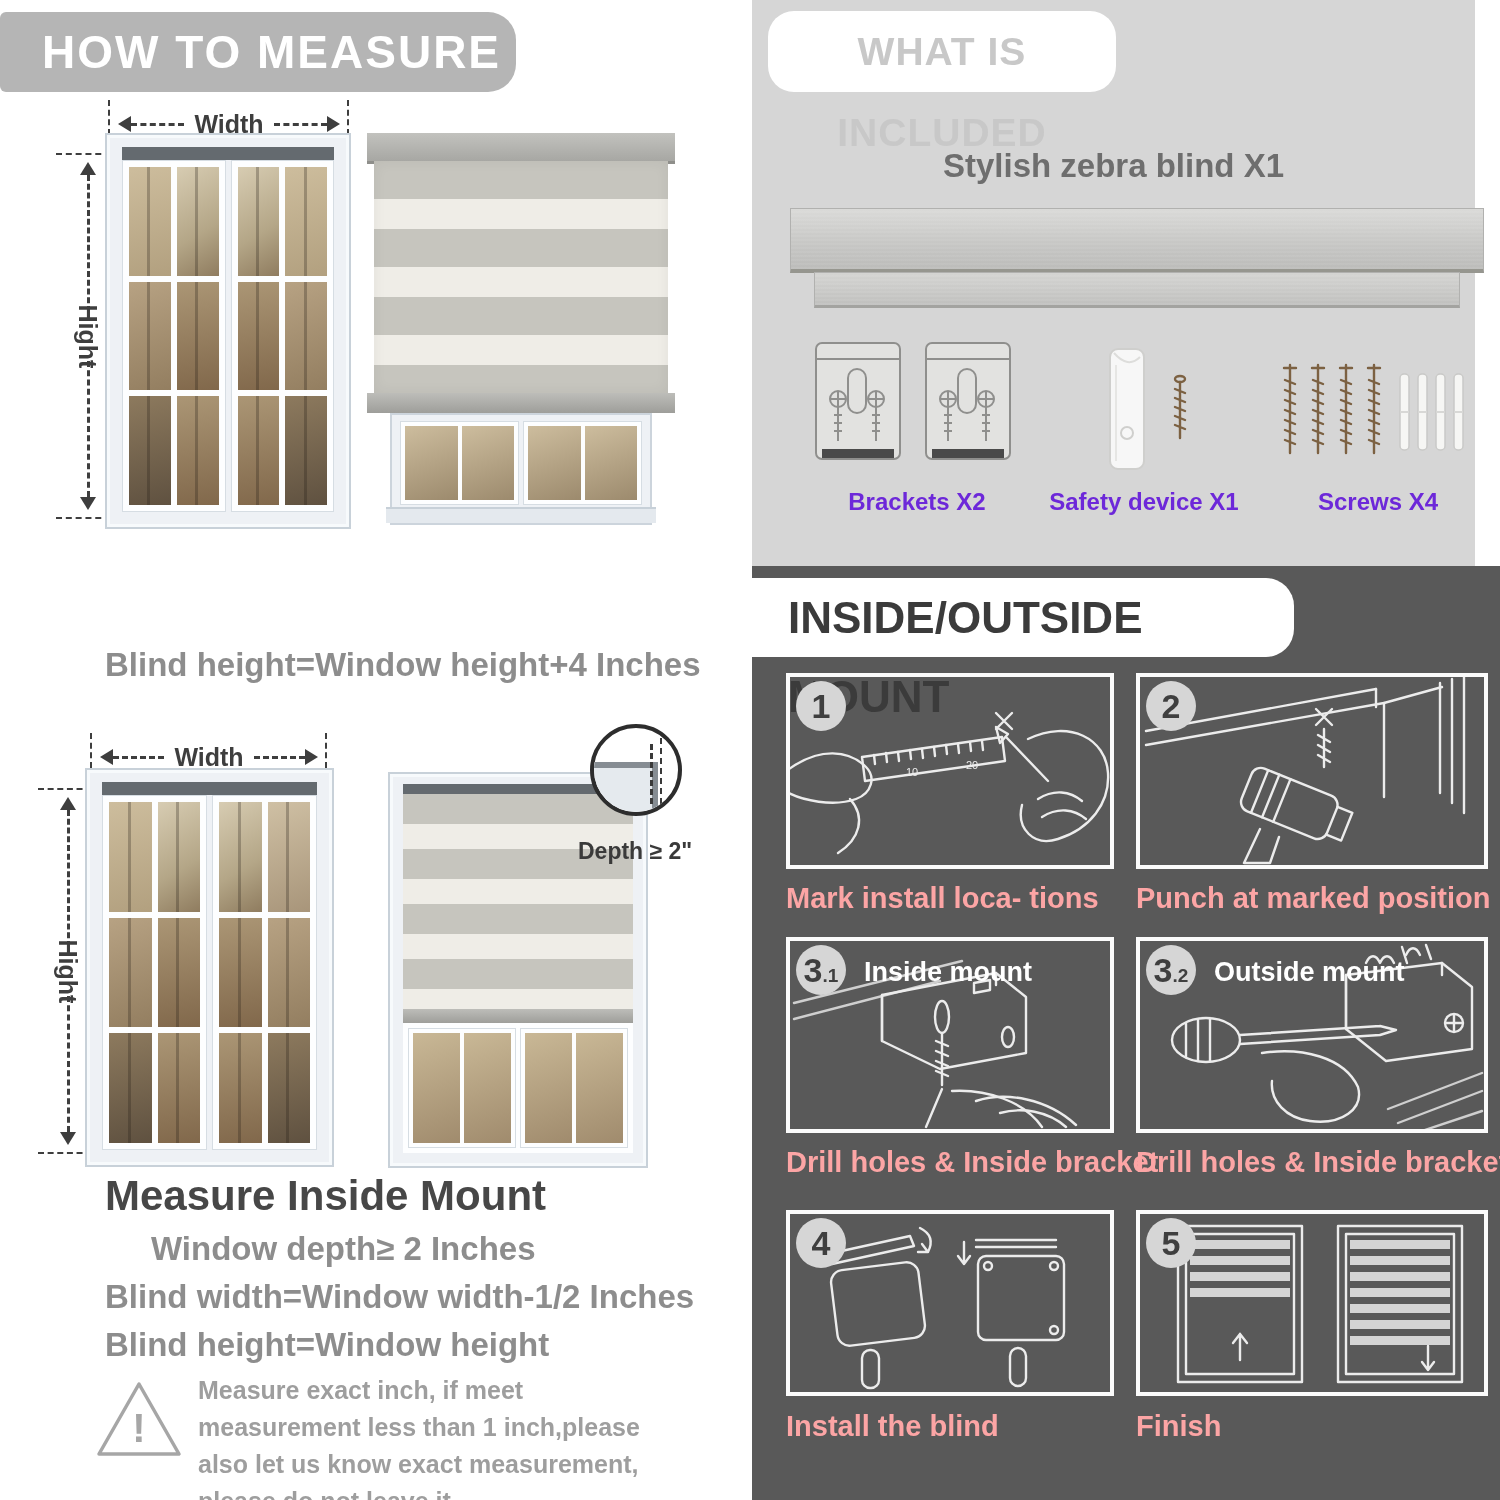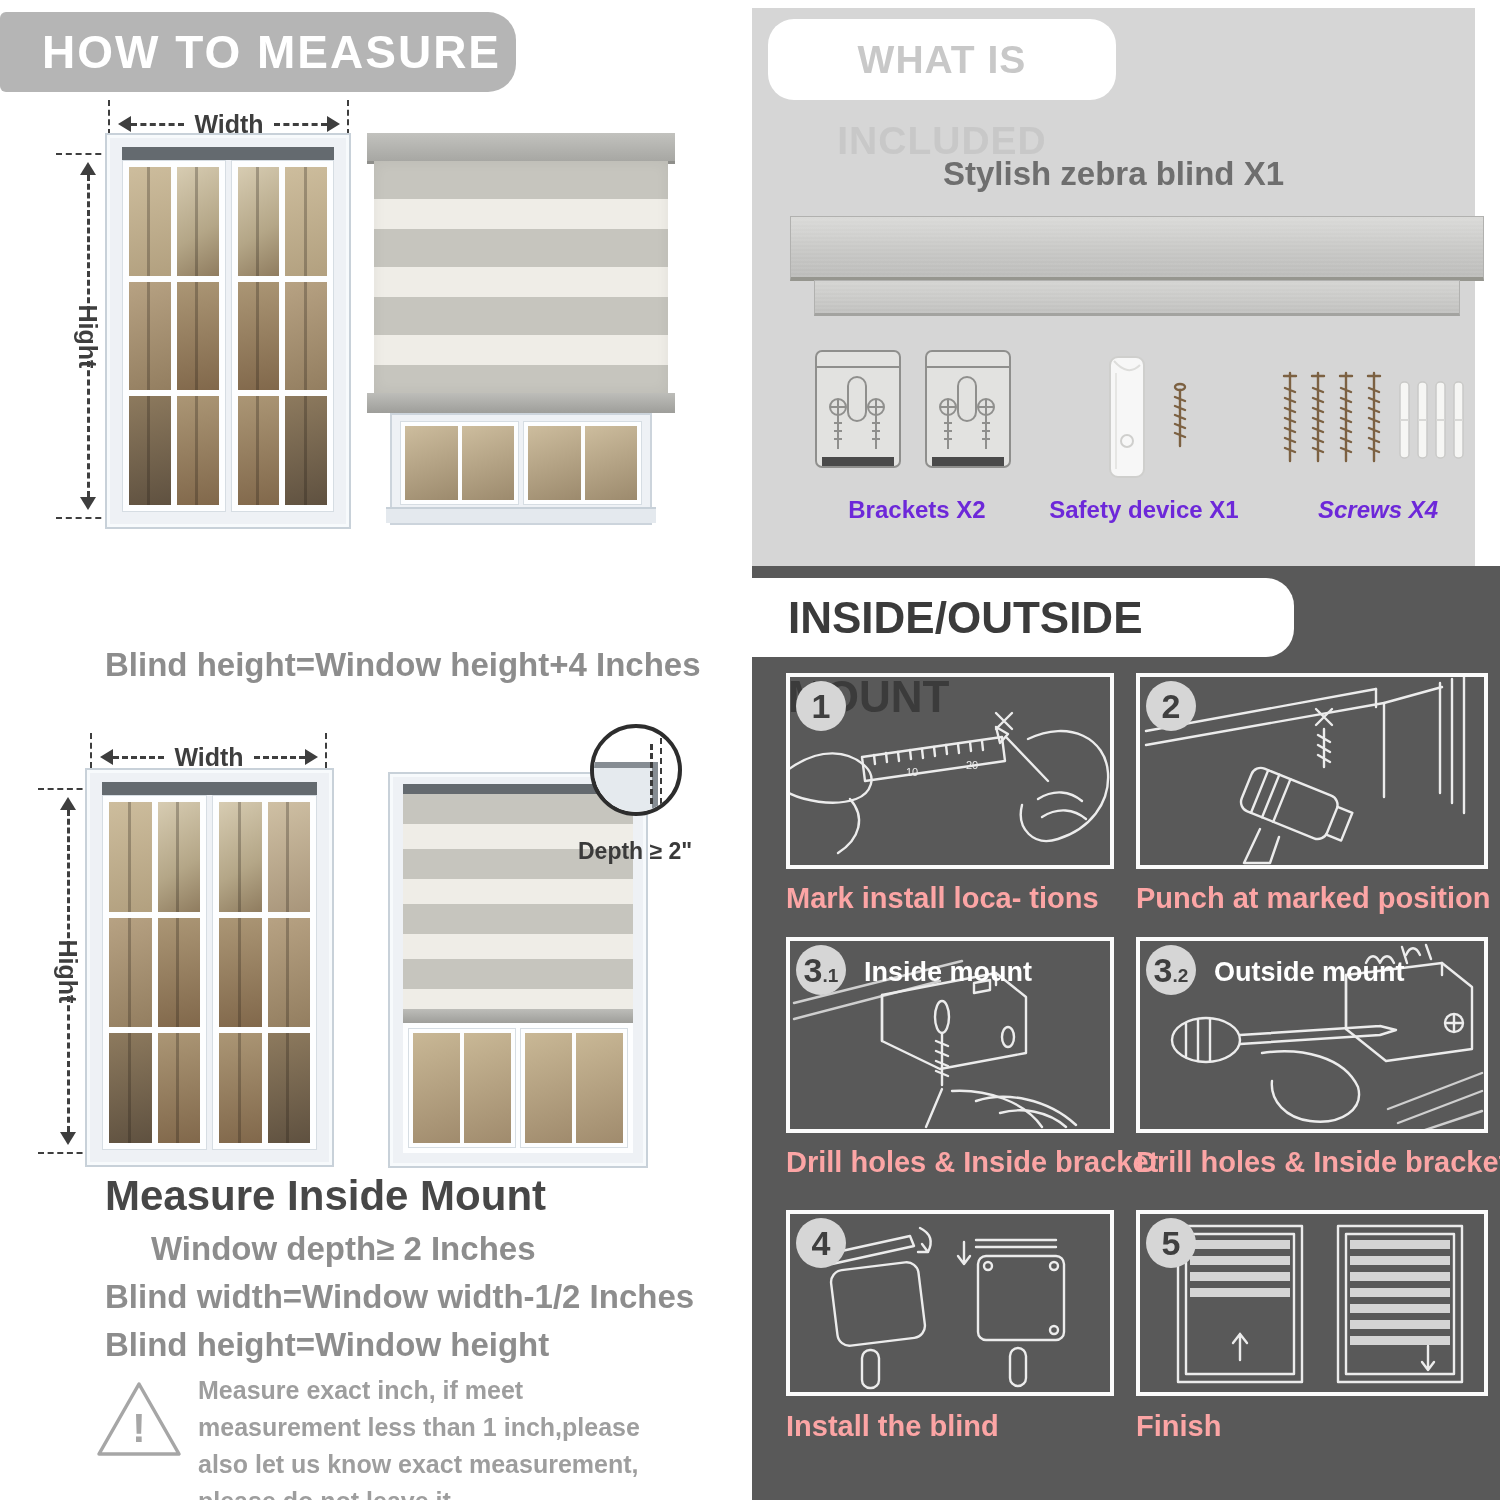--- a/index.html
+++ b/index.html
@@ -83,21 +83,21 @@
     background:#ffffff;overflow:hidden;box-sizing:border-box;}
   .dc-wall{position:absolute;left:-12px;top:34px;width:70px;height:70px;background:#e5eaee;
     border-top:6px solid #868d93;border-right:6px solid #868d93;}
   .dc-dash{position:absolute;left:56px;top:16px;height:60px;border-left:3px dashed #3a3a3a;}
   .dc-dash2{position:absolute;left:66px;top:10px;height:66px;border-left:2px dashed #3a3a3a;}
   .depth-label{position:absolute;font-size:23px;font-weight:bold;color:#3a3a3a;white-space:nowrap;}
 
   .warn-text{position:absolute;font-size:25px;font-weight:bold;color:#9e9e9e;line-height:37px;width:480px;}
 
   
-  .included-section{position:absolute;left:752px;top:8px;width:723px;height:566px;background:#d6d6d6;}
+  .included-section{position:absolute;left:752px;top:0;width:723px;height:566px;background:#d6d6d6;}
   .included-banner{position:absolute;left:16px;top:11px;width:348px;height:81px;background:#ffffff;
     border-radius:26px;color:#c8c8c8;font-size:39px;font-weight:bold;letter-spacing:1px;
     line-height:81px;text-align:center;}
   .product-label{position:absolute;left:0;top:147px;width:100%;text-align:center;
     font-size:33px;font-weight:bold;color:#6e6e6e;}
   .headrail{position:absolute;left:38px;top:208px;width:692px;height:60px;
     background:repeating-linear-gradient(0deg,rgba(255,255,255,.06) 0 2px,rgba(0,0,0,0) 2px 4px),
       linear-gradient(#dadad8,#c6c6c4 60%,#bcbcba);
     border:1px solid #b1b1af;border-bottom:4px solid #96968f;}
   .headrail2{position:absolute;left:62px;top:272px;width:644px;height:32px;
@@ -329,21 +329,21 @@
         <rect class="anchor" x="128" y="14" width="9" height="76" rx="4"></rect>
         <rect class="anchor" x="146" y="14" width="9" height="76" rx="4"></rect>
         <rect class="anchor" x="164" y="14" width="9" height="76" rx="4"></rect>
         <rect class="anchor" x="182" y="14" width="9" height="76" rx="4"></rect>
         <path d="M128,52 h9 M146,52 h9 M164,52 h9 M182,52 h9" stroke="#d8d8d6" stroke-width="2"></path>
       </g>
     </svg>
 
     <div class="item-label" style="left:60px;top:488px;width:210px;">Brackets X2</div>
     <div class="item-label" style="left:272px;top:488px;width:240px;">Safety device X1</div>
-    <div class="item-label" style="left:536px;top:488px;width:180px;font-style:italic;">Screws X4</div>
+    <div class="item-label" style="left:536px;top:488px;width:180px;">Screws X4</div>
   </div>
 
   <div class="mount-section">
     <div class="mount-banner">INSIDE/OUTSIDE MOUNT</div>
 
     <div class="panel" style="left:34px;top:107px;width:328px;height:196px;">
       <svg class="lineart" viewBox="0 0 320 188">
         <path d="M-5,95 C30,68 60,74 76,90 C86,100 82,116 66,122 C44,130 12,124 -5,114"></path>
         <path d="M60,122 C76,140 70,162 48,176"></path>
         <polygon points="72,80 212,60 215,84 75,104"></polygon>

